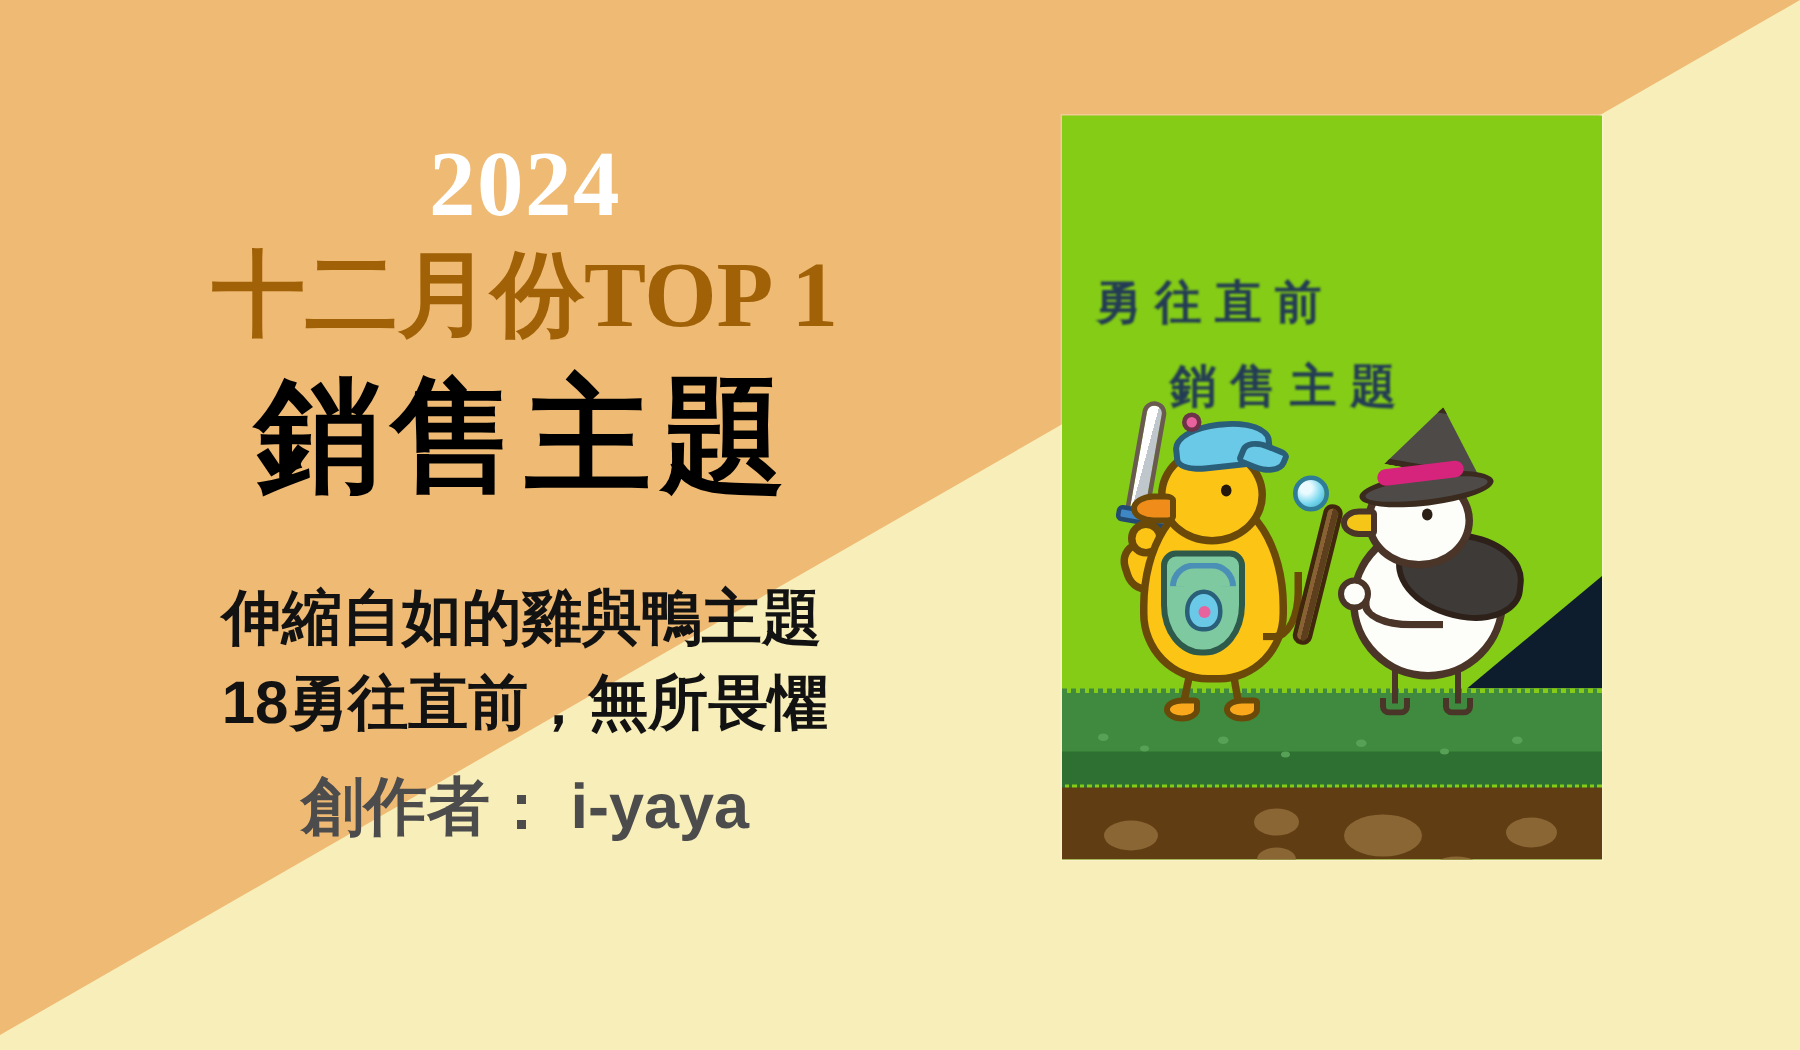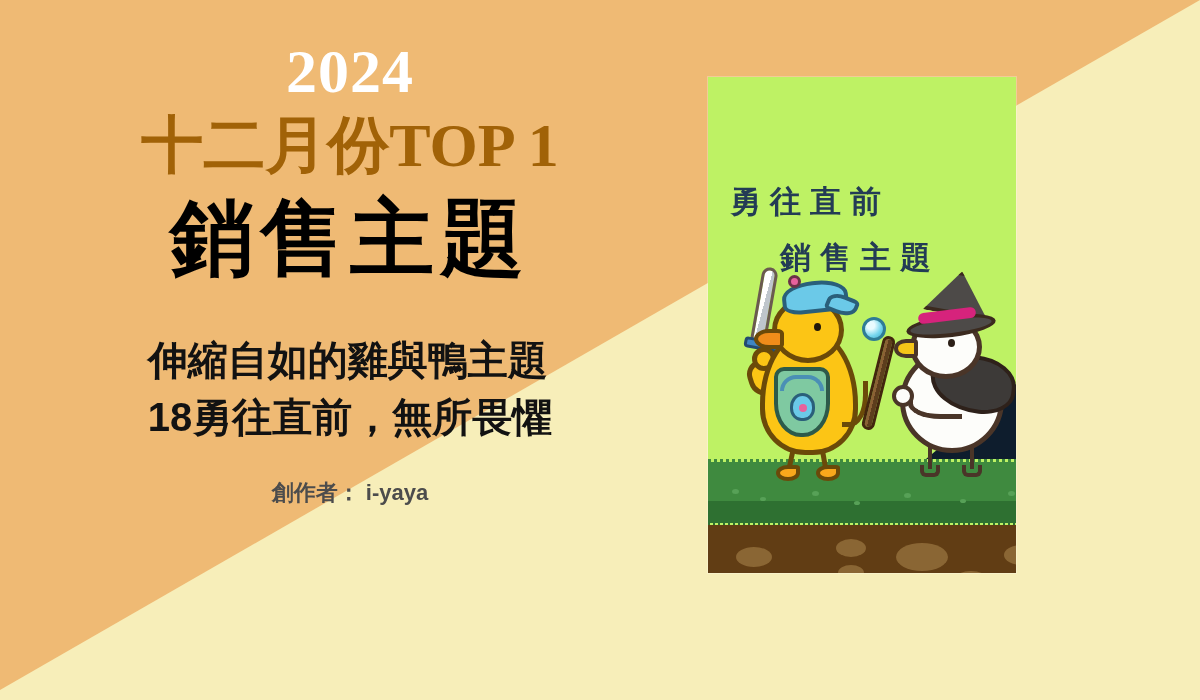--- a/index.html
+++ b/index.html
@@ -25,21 +25,21 @@
   #text-col {
     position: absolute;
     left: 0; top: 0;
     width: 700px; height: 700px;
     display: flex;
     flex-direction: column;
     align-items: center;
     z-index: 5;
   }
   .title-year {
-    margin-top: 40px;
+    margin-top: 92px;
     font-family: "Liberation Serif", "DejaVu Serif", serif;
     font-weight: 700;
     font-size: 62px;
     line-height: 1.0;
     color: #ffffff;
     letter-spacing: 1px;
   }
   .title-rank {
     margin-top: 12px;
     font-family: "Liberation Serif", "DejaVu Serif", serif;
@@ -61,33 +61,33 @@
   .subtitle {
     margin-top: 52px;
     text-align: left;
     color: #121212;
     font-weight: 700;
     font-size: 40px;
     line-height: 1.42;
     white-space: nowrap;
   }
   .author {
-    margin-top: 32px;
+    margin-top: 12px;
     color: #4c4c4c;
     font-weight: 700;
-    font-size: 22px;
+    font-size: 42px;
     white-space: nowrap;
   }
 
   
   #art-panel {
     position: absolute;
     left: 708px; top: 77px;
-    width: 308px; height: 496px;
-    background: #bef264;
+    width: 360px; height: 496px;
+    background: #84cc16;
     overflow: hidden;
     z-index: 6;
     box-shadow: 0 0 0 1px rgba(255,255,255,0.25);
     font-family: Liberation Mono, monospace;
   }
   
   .slogan {
     position: absolute;
     color: #233c55;
     font-weight: 700;

